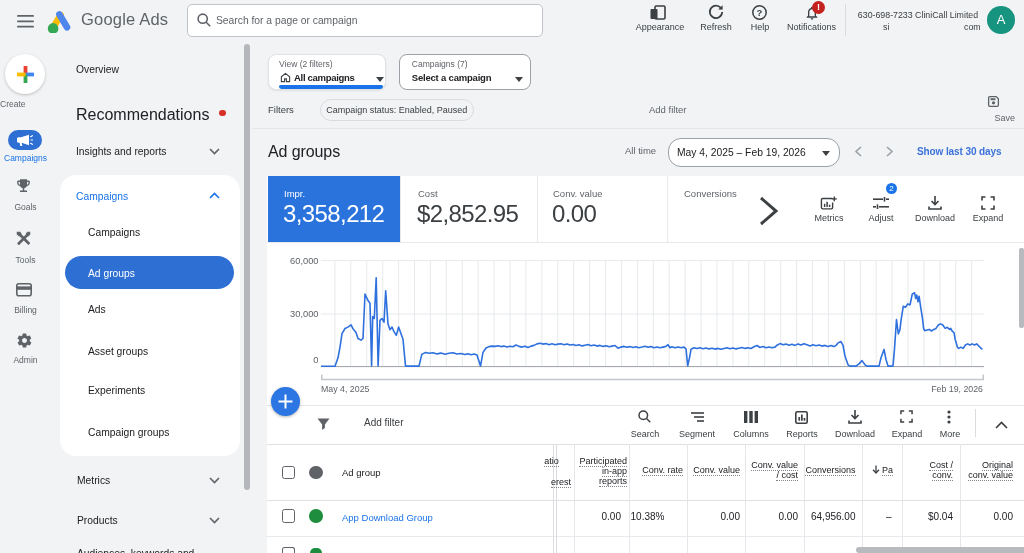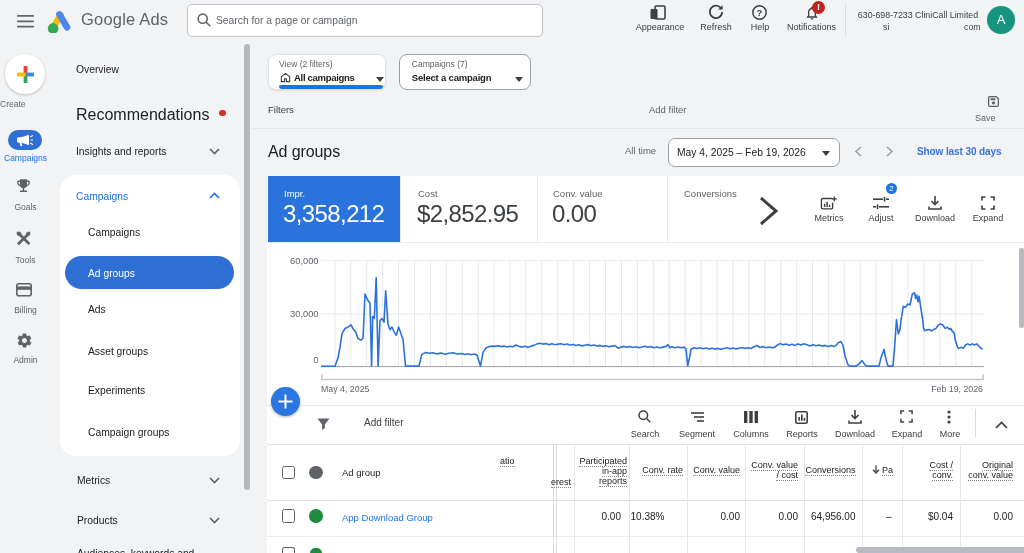--- a/index.html
+++ b/index.html
@@ -148,33 +148,34 @@
 </div>
 <div class="abs" style="left:398.8px;top:53.5px;width:132.6px;height:36px;background:#fff;border-radius:8px;border:1px solid #9aa0a6">
   <div class="abs" style="left:12px;top:4.5px;font-size:8.5px;color:#5f6368">Campaigns (7)</div>
   <div class="abs" style="left:12px;top:17.5px;font-size:9.5px;font-weight:bold;color:#202124;letter-spacing:-.2px">Select a campaign</div>
   <svg class="abs" style="left:115px;top:22px" width="8" height="5" viewBox="0 0 8 5">
         <path d="M0 0 h8 L4 5 Z" fill="#3c4043"></path>
       </svg>
 </div>
 
 <div class="abs" style="left:268px;top:104px;font-size:9.5px;color:#3c4043">Filters</div>
+<div class="abs" style="left:319.7px;top:99px;width:154px;height:22px;border:1px solid #dadce0;border-radius:11px;font-size:9px;color:#3c4043;text-align:center;line-height:21px">Campaign status: Enabled, Paused</div>
 <div class="abs" style="left:649px;top:104px;font-size:9.5px;color:#5f6368">Add filter</div>
 
 <svg class="abs" style="left:987px;top:95px" width="13" height="13" viewBox="0 0 24 24">
  <path d="M17 3 H5 a2 2 0 0 0-2 2 v14 a2 2 0 0 0 2 2 h14 a2 2 0 0 0 2-2 V7 Z" fill="none" stroke="#5f6368" stroke-width="2.4"></path>
  <rect x="6.5" y="6" width="9" height="3.6" fill="#5f6368"></rect>
       <circle cx="12" cy="14.5" r="3" fill="#5f6368"></circle>
     </svg>
-<div class="abs" style="left:975px;top:113px;width:40px;font-size:9px;color:#5f6368;text-align:left">Save</div>
+<div class="abs" style="left:975px;top:113px;width:40px;font-size:9px;color:#5f6368;text-align:right">Save</div>
 <div class="abs" style="left:252px;top:128px;width:772px;height:1px;background:#e4e6e9"></div>
 
 <div class="abs" style="left:268px;top:142.5px;font-size:16px;color:#202124;letter-spacing:-.1px">Ad groups</div>
 <div class="abs" style="left:625px;top:145px;font-size:9.5px;color:#5f6368">All time</div>
-<div class="abs" style="left:668px;top:137.5px;width:172px;height:29px;background:#fff;border:1px solid #9aa0a6;border-radius:7px">
+<div class="abs" style="left:668px;top:137.5px;width:172px;height:29px;background:#fff;border:1px solid #9aa0a6;border-radius:13px">
   <div class="abs" style="left:8px;top:8px;font-size:10.3px;color:#202124">May 4, 2025 – Feb 19, 2026</div>
   <svg class="abs" style="left:153px;top:12.5px" width="8" height="5" viewBox="0 0 8 5">
         <path d="M0 0 h8 L4 5 Z" fill="#3c4043"></path>
       </svg>
 </div>
 <svg class="abs" style="left:854px;top:146px" width="8" height="11" viewBox="0 0 8 11">
       <path d="M7 1 L2 5.5 7 10" fill="none" stroke="#9aa0a6" stroke-width="1.6"></path>
     </svg>
 <svg class="abs" style="left:886px;top:146px" width="8" height="11" viewBox="0 0 8 11">
       <path d="M1 1 L6 5.5 1 10" fill="none" stroke="#9aa0a6" stroke-width="1.6"></path>
@@ -376,21 +377,21 @@
 <div class="abs" style="left:687px;top:443.5px;width:1px;height:109.5px;background:#e4e6e9"></div>
 <div class="abs" style="left:745.4px;top:443.5px;width:1px;height:109.5px;background:#e4e6e9"></div>
 <div class="abs" style="left:803.8px;top:443.5px;width:1px;height:109.5px;background:#e4e6e9"></div>
 <div class="abs" style="left:862.2px;top:443.5px;width:1px;height:109.5px;background:#e4e6e9"></div>
 <div class="abs" style="left:901.7px;top:443.5px;width:1px;height:109.5px;background:#e4e6e9"></div>
 <div class="abs" style="left:960px;top:443.5px;width:1px;height:109.5px;background:#e4e6e9"></div>
 
 <div class="abs" style="left:281.5px;top:465.5px;width:13.5px;height:13.5px;border:1.5px solid #5f6368;border-radius:2.5px"></div>
 <div class="abs" style="left:309px;top:465.5px;width:13.5px;height:13.5px;border-radius:50%;background:#5f6368"></div>
 <div class="abs" style="left:342px;top:466.5px;font-size:9.5px;font-weight:normal;color:#202124">Ad group</div>
-<div class="abs" style="left:500px;top:455.5px;width:71px;font-size:9px;color:#202124;text-align:left"><span class="dotted">atio</span></div>
+<div class="abs" style="left:516px;top:455.5px;width:71px;font-size:9px;color:#202124;text-align:center"><span class="dotted">atio</span></div>
 <div class="abs" style="left:500px;top:476.5px;width:71px;font-size:9px;color:#202124;text-align:right"><span class="dotted">erest</span></div>
 <div class="abs" style="left:560px;top:455.5px;width:67px;font-size:9px;color:#202124;text-align:right;line-height:10.4px"><span class="dotted">Participated</span><br><span class="dotted">in-app</span><br><span class="dotted">reports</span></div>
 <div class="abs" style="left:610px;top:464.5px;width:73px;font-size:9px;color:#202124;text-align:right"><span class="dotted">Conv. rate</span></div>
 <div class="abs" style="left:668px;top:464.5px;width:72px;font-size:9px;color:#202124;text-align:right"><span class="dotted">Conv. value</span></div>
 <div class="abs" style="left:726px;top:459.5px;width:72px;font-size:9px;color:#202124;text-align:right;line-height:10.6px"><span class="dotted">Conv. value</span><br><span class="dotted">/ cost</span></div>
 <div class="abs" style="left:784px;top:464.5px;width:71.5px;font-size:9px;color:#202124;text-align:right"><span class="dotted">Conversions</span></div>
 <svg class="abs" style="left:871.5px;top:465px" width="8" height="9" viewBox="0 0 8 9">
       <g stroke="#3c4043" stroke-width="1.3" fill="none">
         <line x1="4" y1="0.5" x2="4" y2="7.5"></line>
         <path d="M1 4.8 L4 8 7 4.8"></path>

